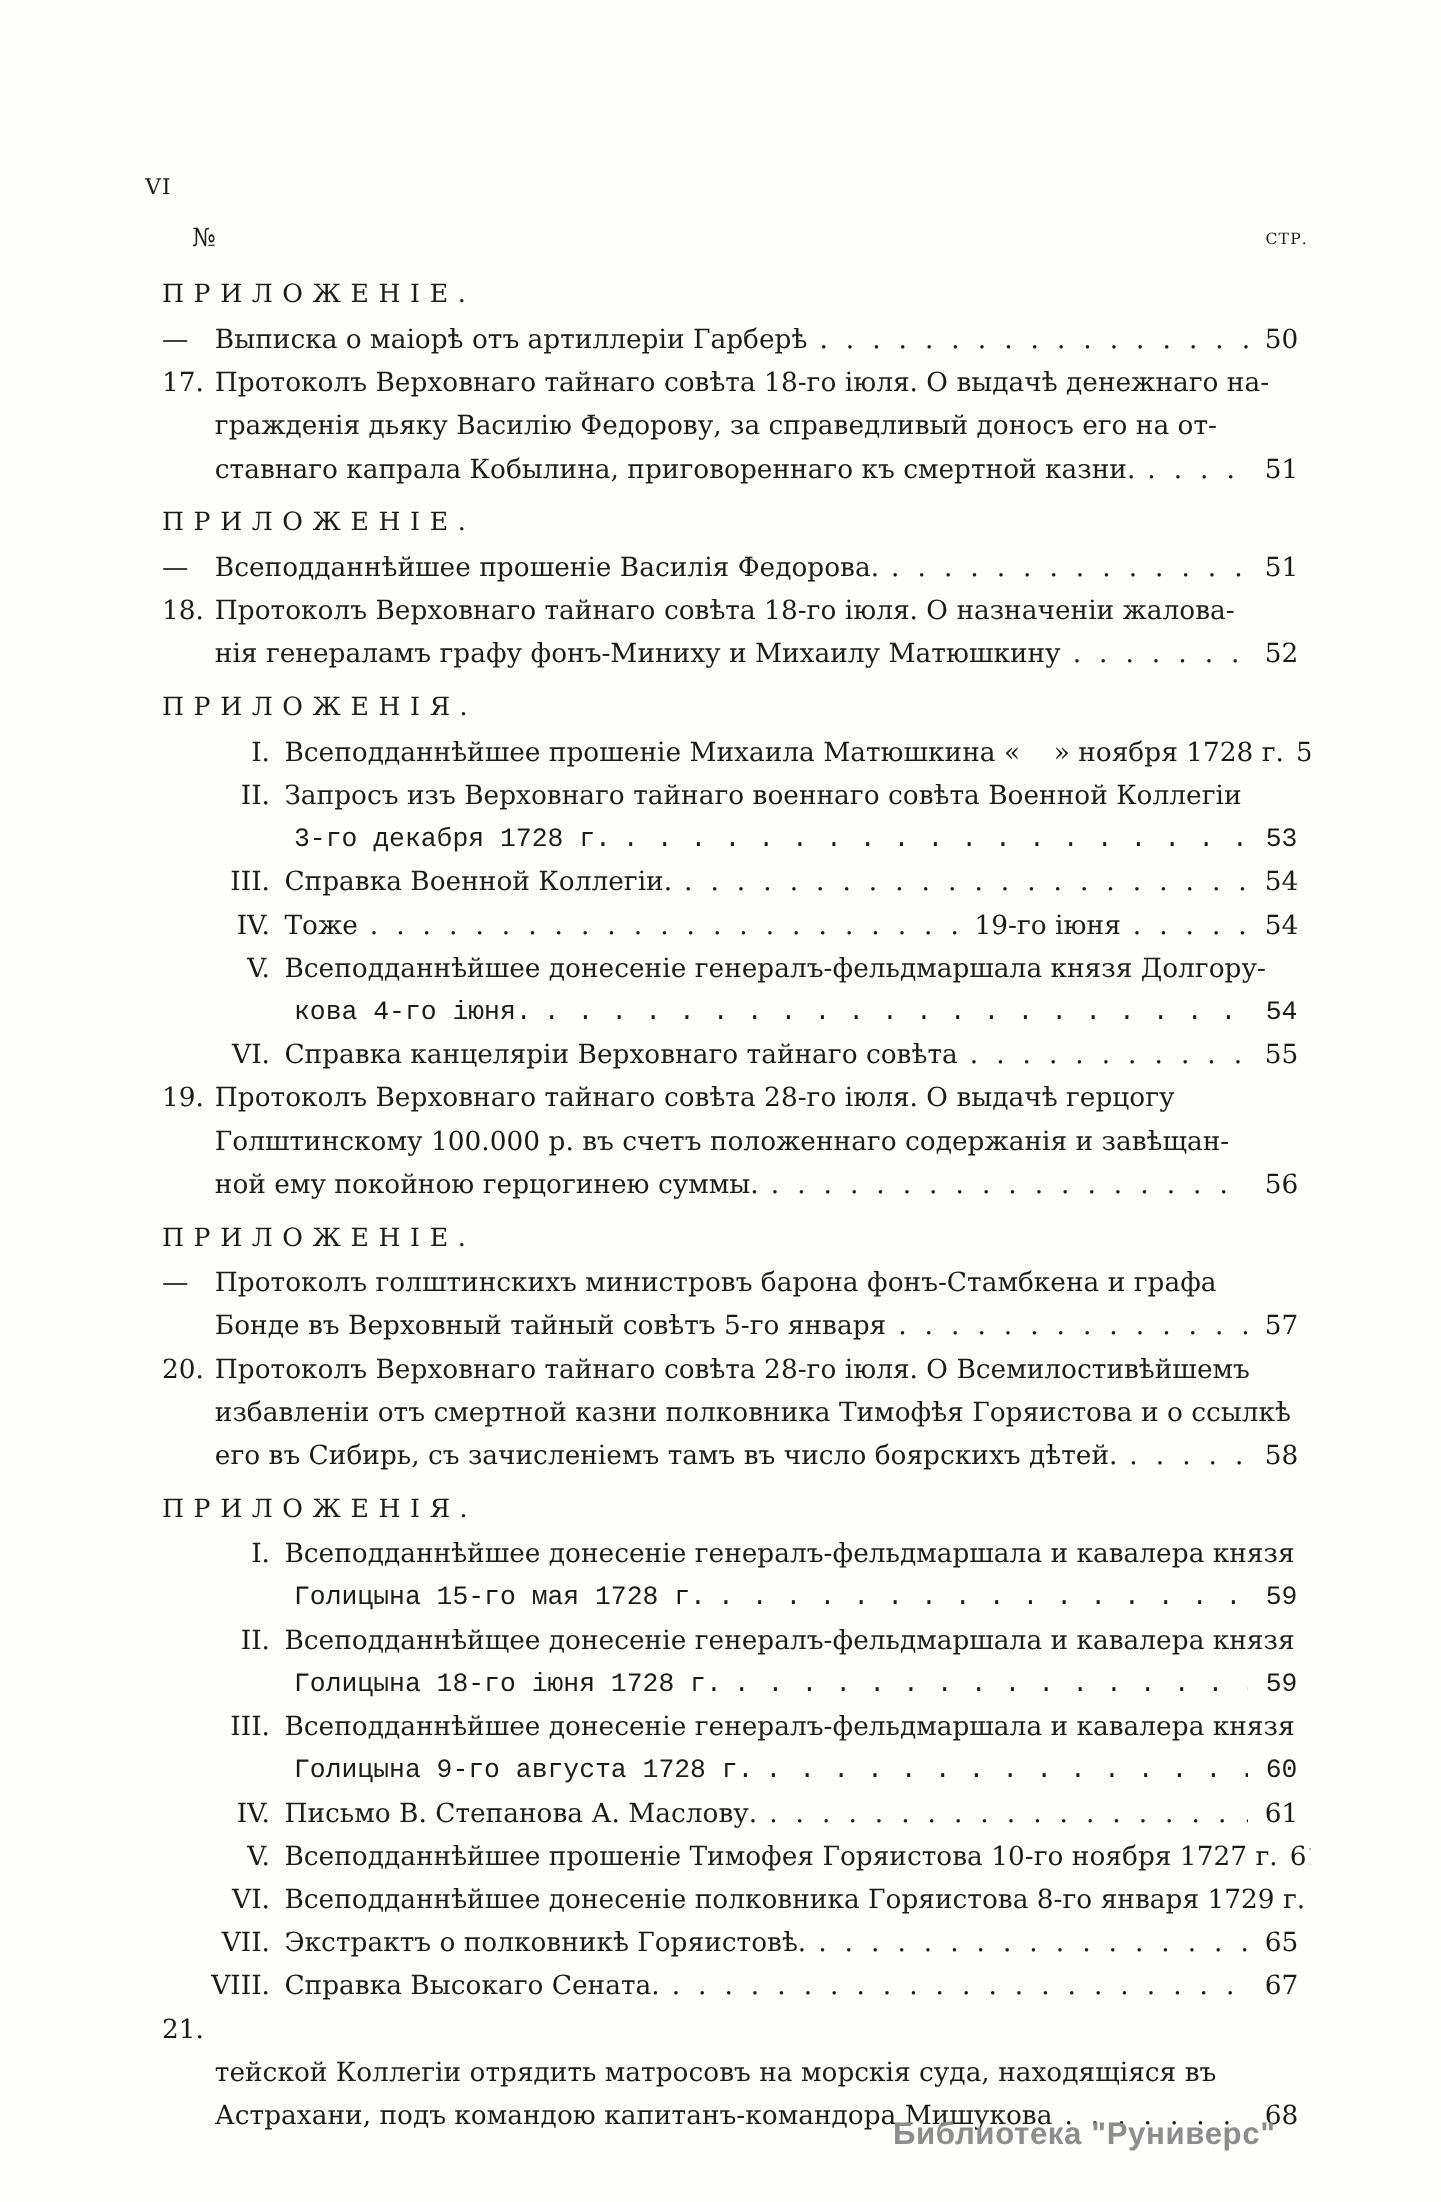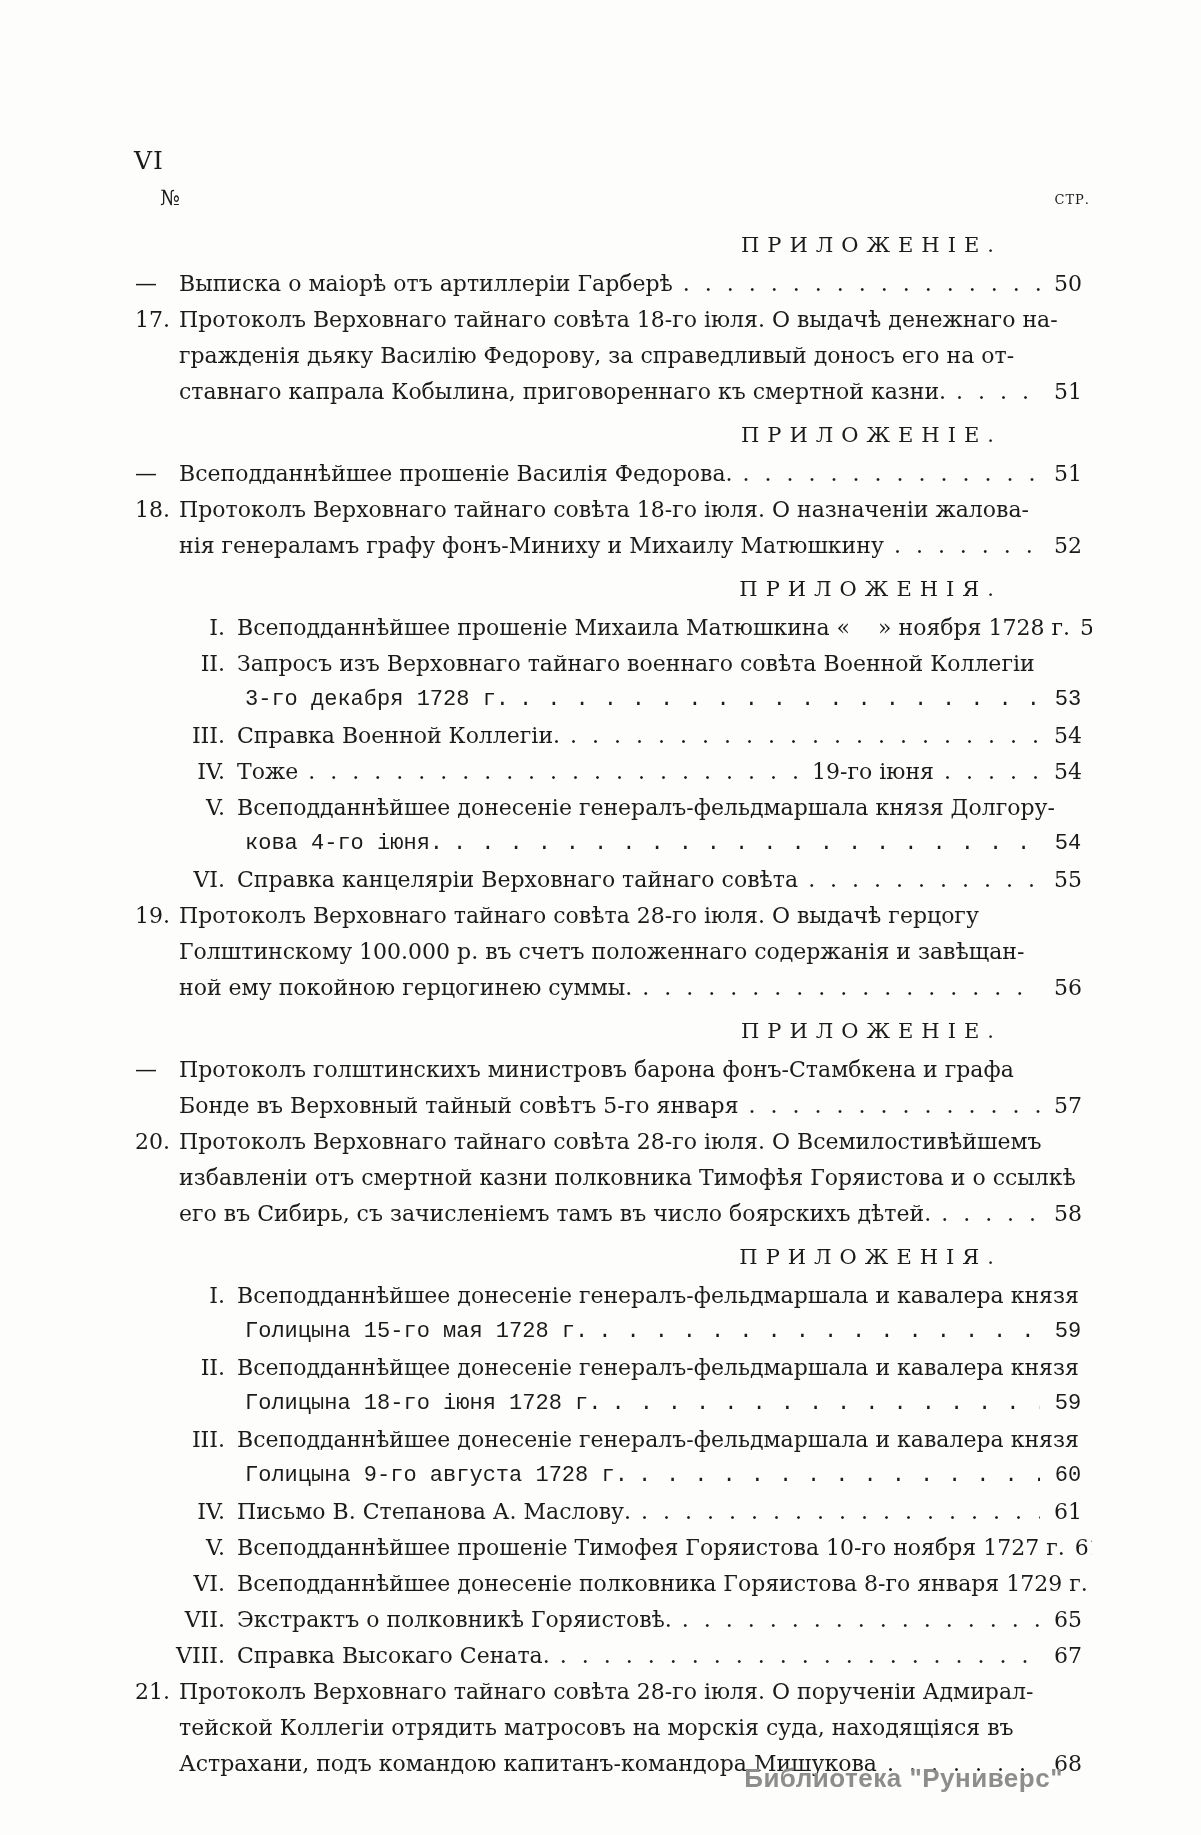--- a/index.html
+++ b/index.html
@@ -7,37 +7,37 @@
     position:relative;
     width:1201px;height:1835px;
     margin:0 auto;
     background:#fdfdfb;
     color:#1b1b1b;
     font-family:"DejaVu Serif","Liberation Serif",serif;
     overflow:hidden;
     box-shadow:0 0 6px rgba(0,0,0,.25);
   }
   .folio{
-    position:absolute;left:134px;top:146px;
-    font-size:25px;letter-spacing:1px;
+    position:absolute;left:121px;top:146px;
+    font-size:18px;letter-spacing:1px;
   }
   .col-num{
     position:absolute;left:160px;top:186px;
     font-size:21px;
   }
   .col-page{
     position:absolute;right:111px;top:192px;
     font-size:13px;letter-spacing:1px;
   }
   .toc{
     position:absolute;left:135px;top:220px;width:957px;
     font-size:22px;line-height:36px;
   }
   .toc-heading{
-    text-align:right;
+    text-align:left;
     font-size:21px;
     letter-spacing:8px;
     line-height:36px;
     margin:7px 90px 3px 0;
     white-space:nowrap;
   }
   .toc-line{
     display:flex;
     align-items:baseline;
     white-space:nowrap;
@@ -245,21 +245,20 @@
         <span class="pg">65</span>
       </div>
       <div class="toc-line lvl1">
         <span class="marker">VIII.</span>
         <span class="txt">Справка Высокаго Сената.</span>
         <span class="leader">............................................................</span>
         <span class="pg">67</span>
       </div>
       <div class="toc-line lvl0">
         <span class="marker">21.</span>
-        <span class="txt">Протоколъ Верховнаго тайнаго совѣта 28-го іюля. О порученіи Адмирал-</span>
       </div>
       <div class="toc-line lvl0 cont">
         <span class="txt">тейской Коллегіи отрядить матросовъ на морскія суда, находящіяся въ</span>
       </div>
       <div class="toc-line lvl0 cont">
         <span class="txt">Астрахани, подъ командою капитанъ-командора Мишукова</span>
         <span class="leader">............................................................</span>
         <span class="pg">68</span>
       </div>
     </div>

